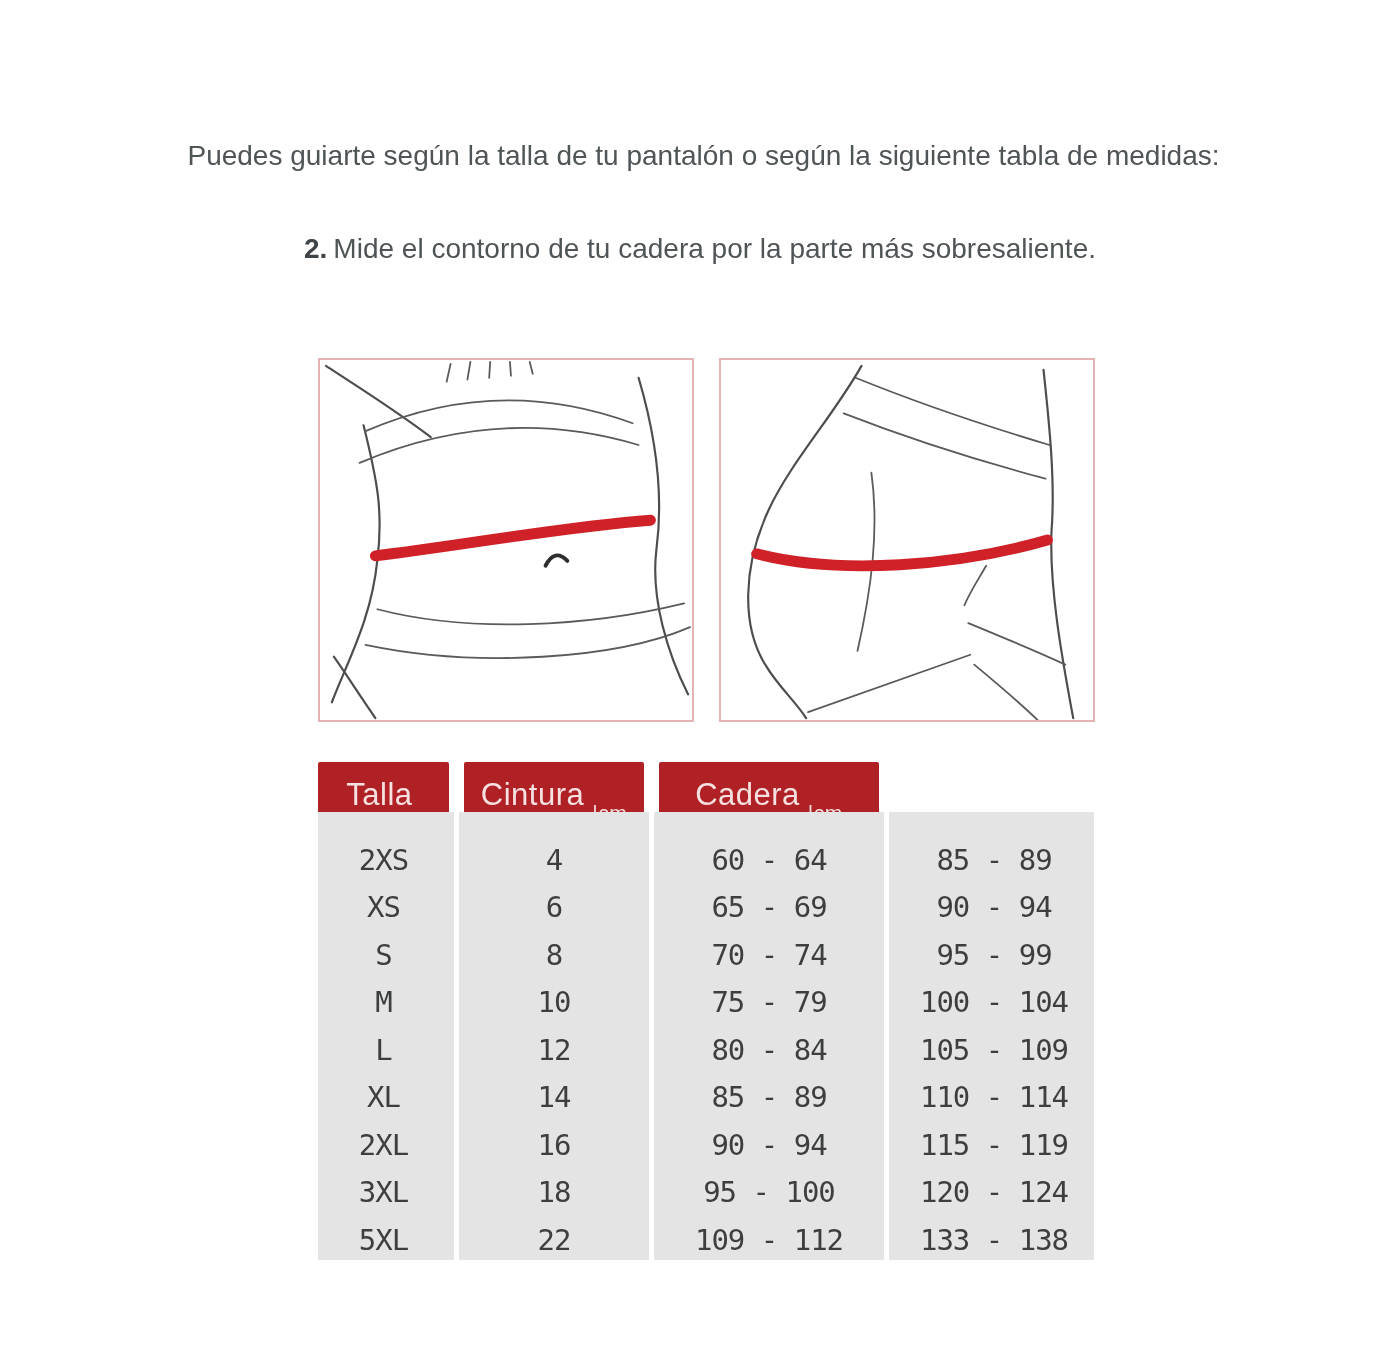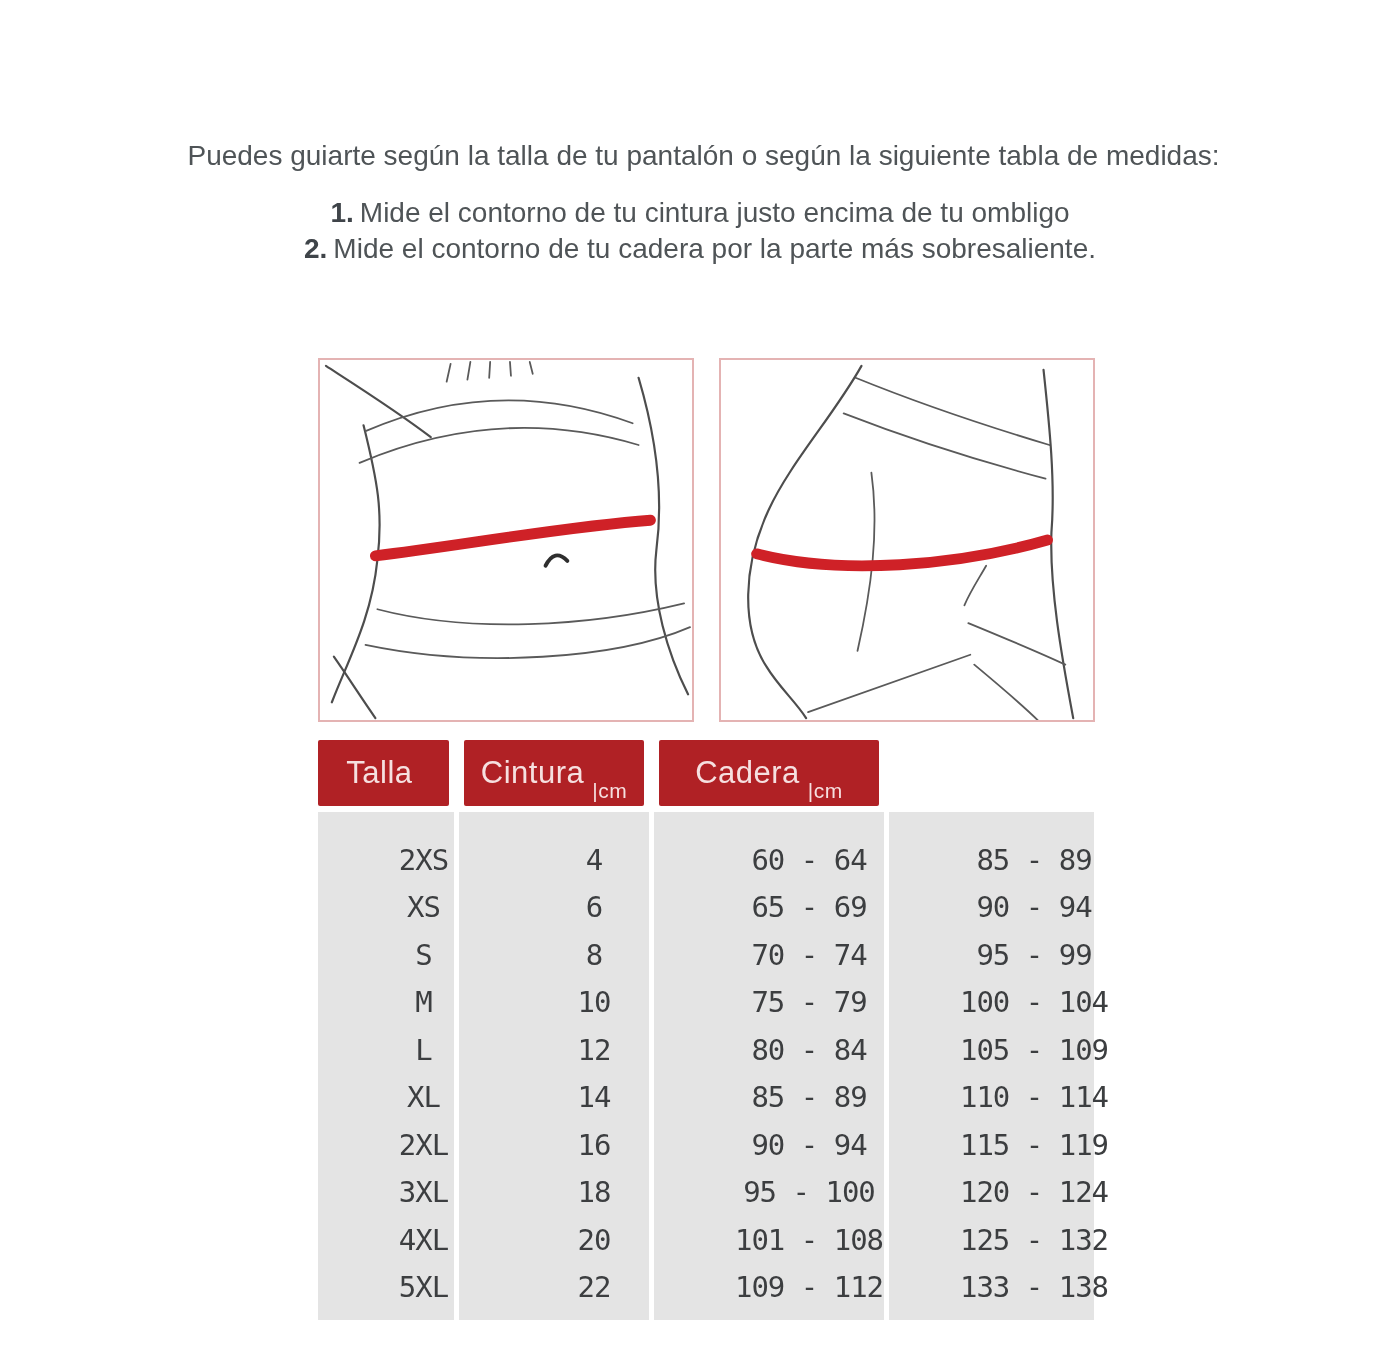--- a/index.html
+++ b/index.html
@@ -58,28 +58,28 @@
 
   .thead{
     position:absolute;top:740px;left:318px;
     display:grid;grid-template-columns:131px 180px 220px 200px;column-gap:15px;
   }
   .th{
     height:66px;background:var(--accent-red);
     display:flex;align-items:center;justify-content:center;
     color:var(--header-text);font-size:31px;letter-spacing:0.5px;
     border-radius:2px;
+    margin-top:22px;
   }
   .th-unit{font-size:21px;margin-left:8px;position:relative;top:18px;}
 
   .tbody{
     position:absolute;top:812px;left:318px;
-    width:776px;height:508px;
+    width:776px;height:448px;
     background:var(--table-bg);
-    padding-left:40px;
   }
   .vsep{
     position:absolute;top:0;height:100%;width:5px;
     background:var(--separator-white);
   }
   .vsep1{left:136px;}
   .vsep2{left:331px;}
   .vsep3{left:566px;}
   .rows{position:relative;padding-top:24px;}
   .trow{
@@ -93,21 +93,20 @@
   }
 </style>
 </head>
 <body>
 
 <div class="page">
 
 
   <p class="intro">Puedes guiarte según la talla de tu pantalón o según la siguiente tabla de medidas:</p>
 
-  <p class="step step1"><b>1.</b><span>Mide el contorno de tu cintura justo encima de tu ombligo</span></p>
 
   <p class="step step2"><b>2.</b><span>Mide el contorno de tu cadera por la parte más sobresaliente.</span></p>
 
   <div class="figures">
 
     <div class="figure">
       <svg viewBox="0 0 376 360" xmlns="http://www.w3.org/2000/svg">
 
         <path class="sketch" d="M6,4 C40,26 78,50 112,76"></path>
 
@@ -222,26 +221,20 @@
           <div class="tcell">90 - 94</div>
           <div class="tcell">115 - 119</div>
         </div>
         <div class="trow">
           <div class="tcell">3XL</div>
           <div class="tcell">18</div>
           <div class="tcell">95 - 100</div>
           <div class="tcell">120 - 124</div>
         </div>
         <div class="trow">
-          <div class="tcell">4XL</div>
-          <div class="tcell">20</div>
-          <div class="tcell">101 - 108</div>
-          <div class="tcell">125 - 132</div>
-        </div>
-        <div class="trow">
           <div class="tcell">5XL</div>
           <div class="tcell">22</div>
           <div class="tcell">109 - 112</div>
           <div class="tcell">133 - 138</div>
         </div>
       </div>
   </div>
 
 </div>
 

